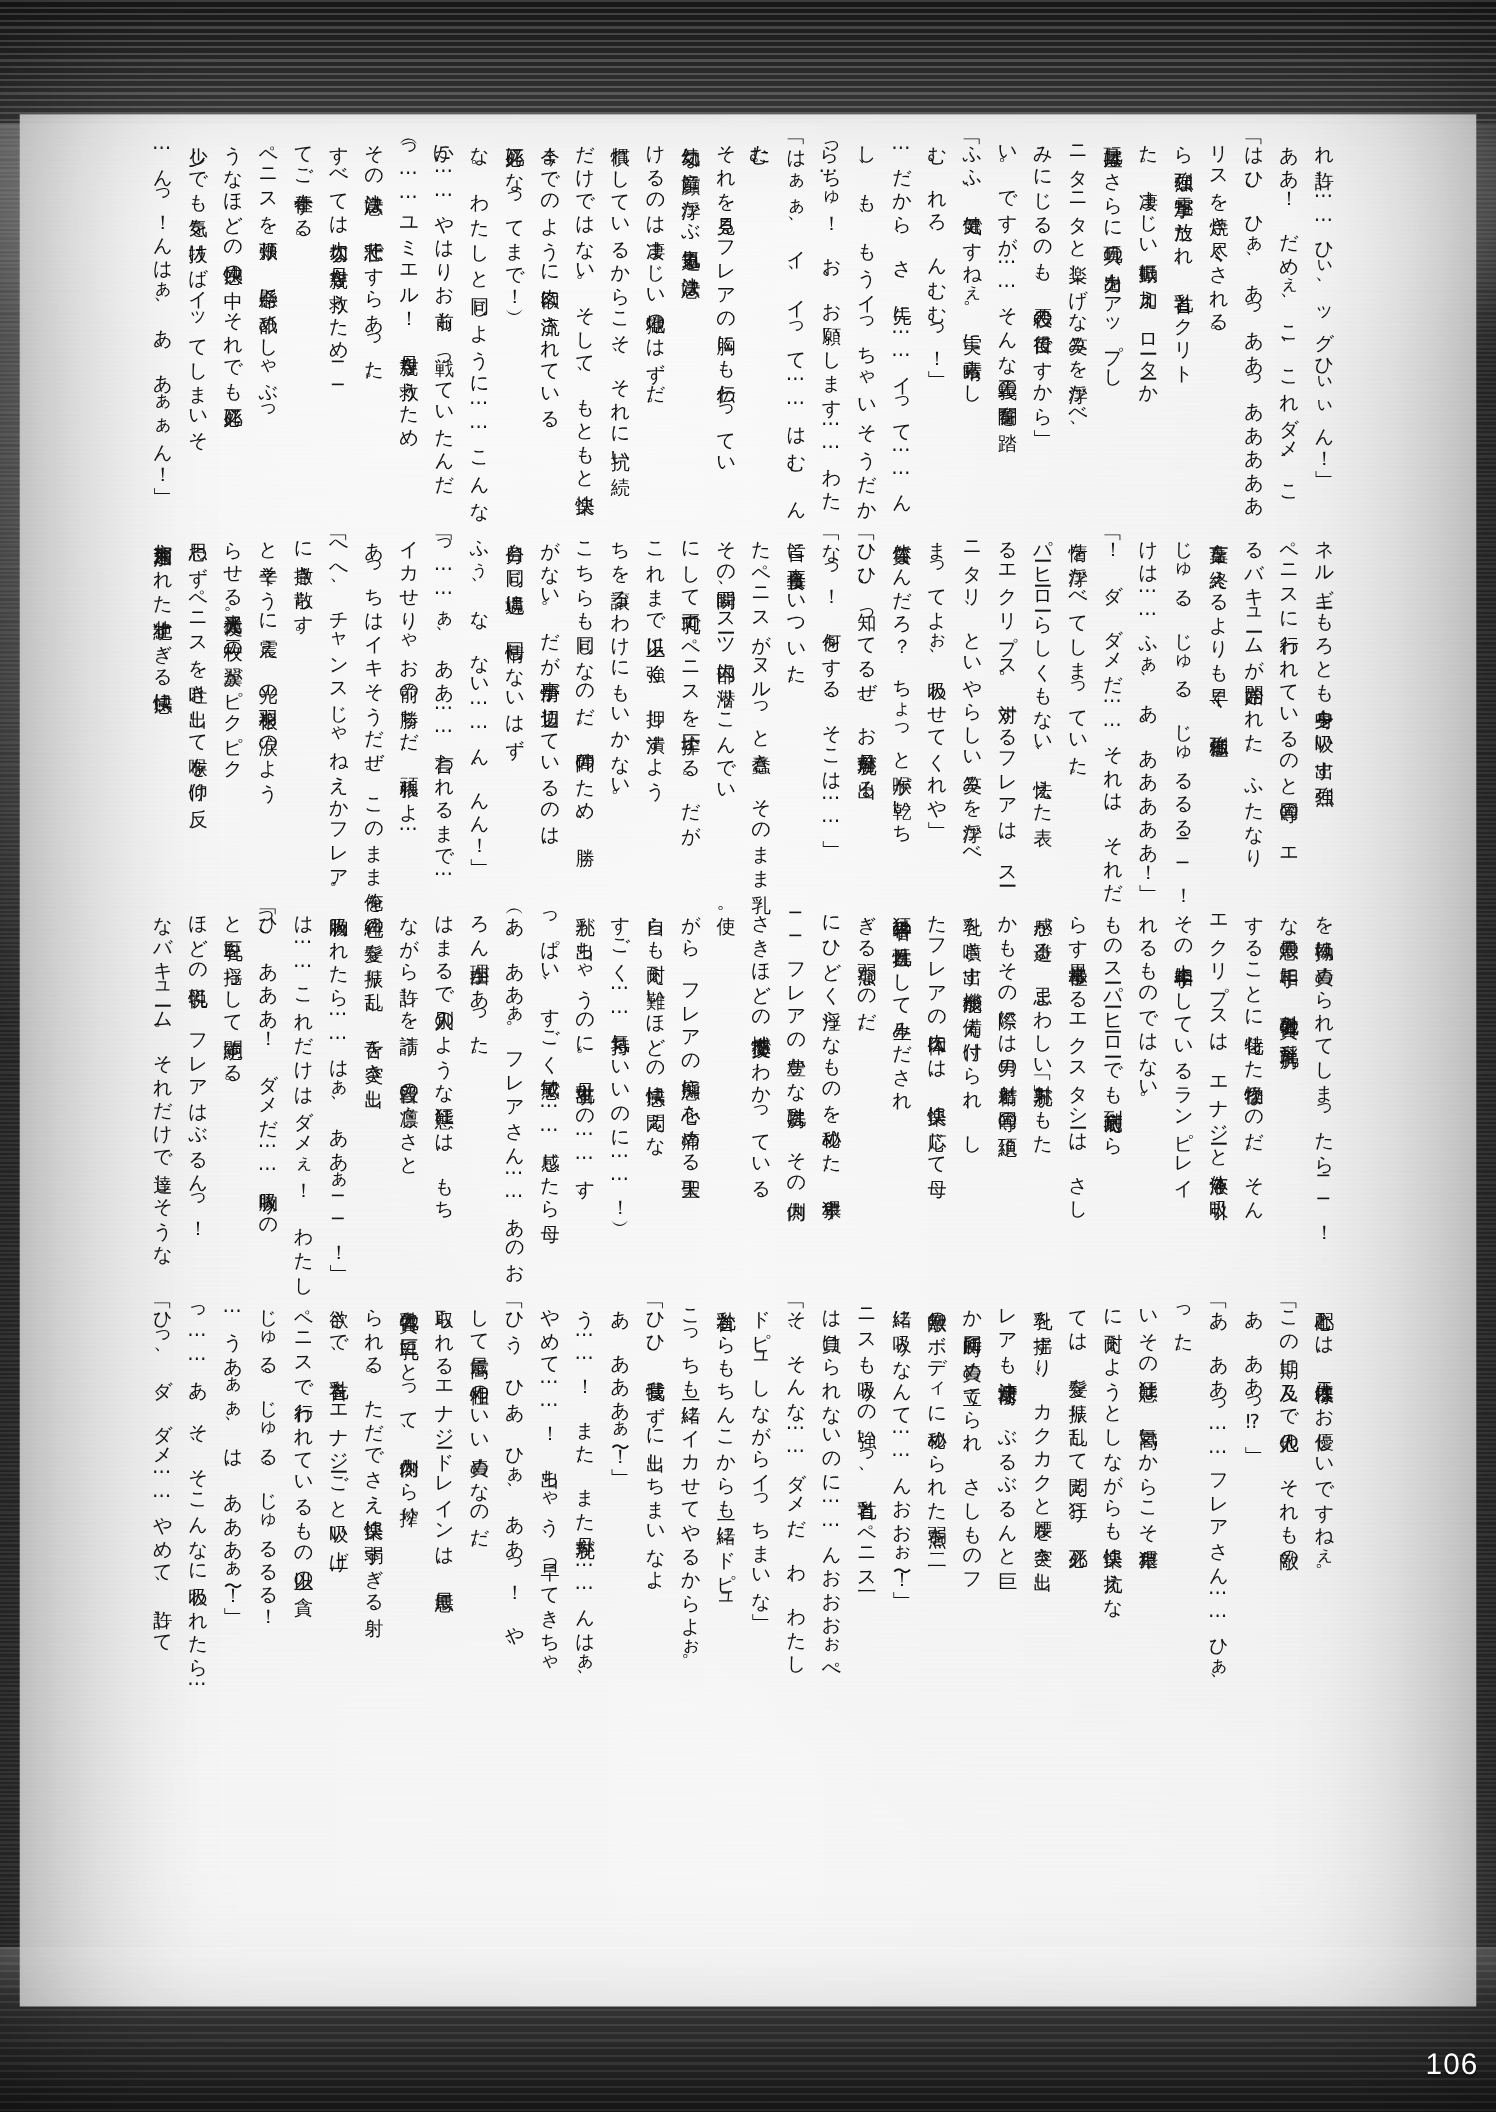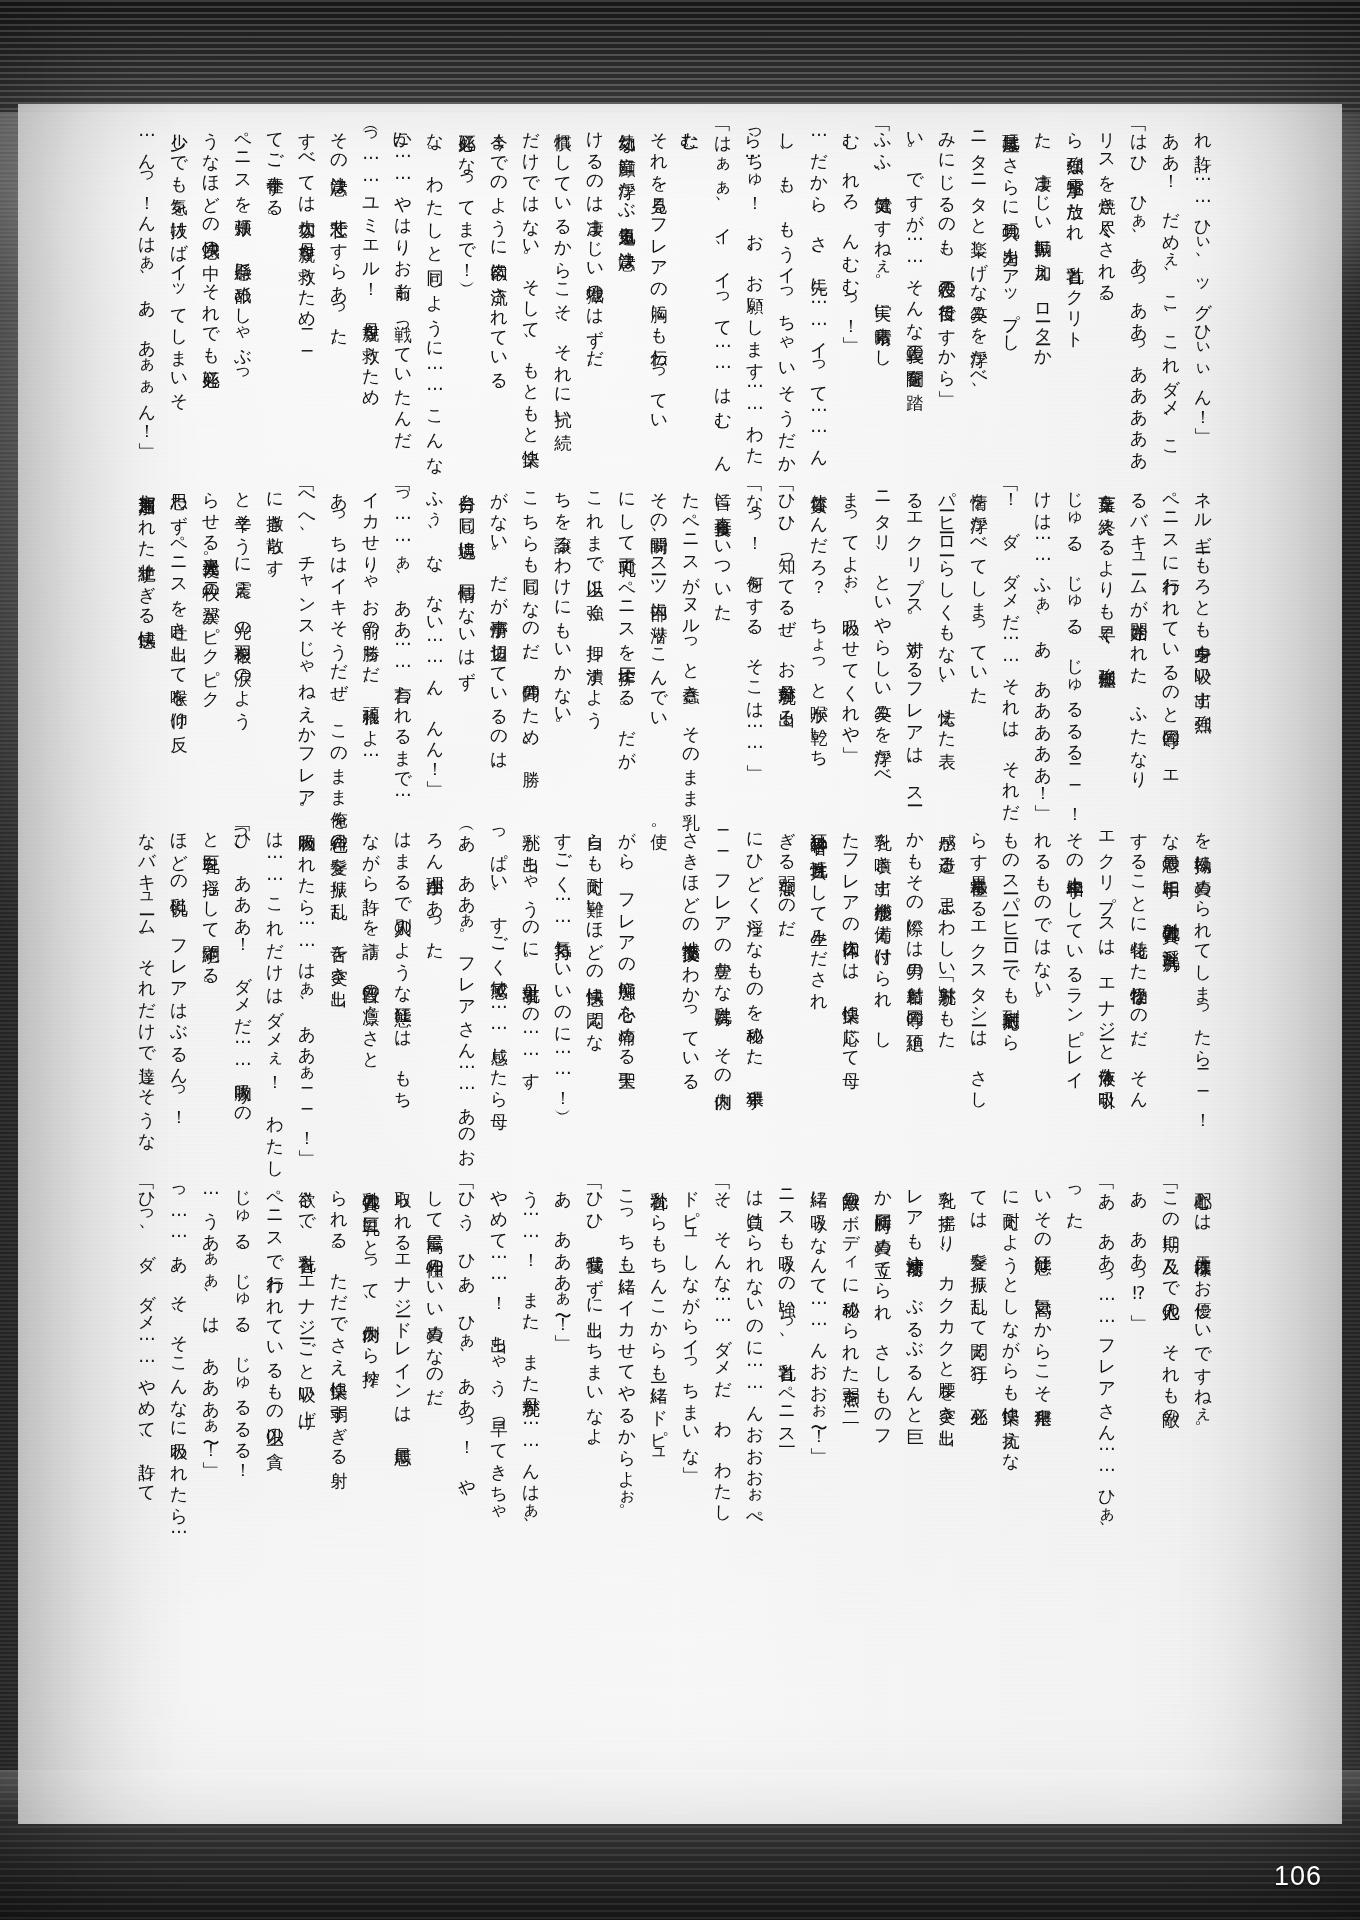--- a/index.html
+++ b/index.html
@@ -120,21 +120,21 @@
     font-size: 17.5px;
     line-height: 1.95;
     letter-spacing: 1.4px;
     color: #141414;
     white-space: pre-wrap;
     text-align: justify;
   }
 
   .page-number {
     position: absolute;
-    right: 38px;
+    right: 16px;
     bottom: 28px;
     color: #ffffff;
     font-size: 27px;
     font-family: "Liberation Sans", sans-serif;
     letter-spacing: 1px;
     text-shadow: 0 1px 3px rgba(0,0,0,.8);
   }
 
   
   .vignette {

